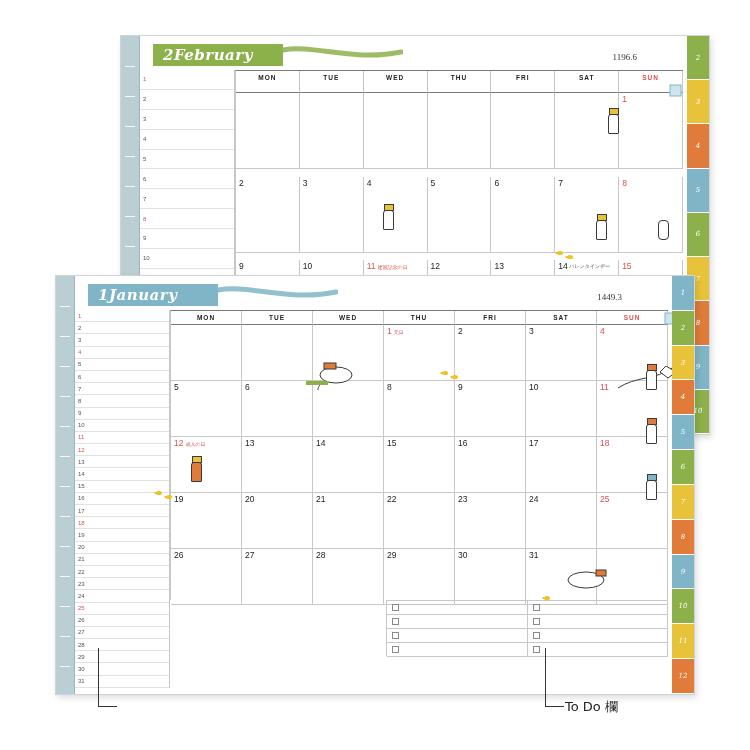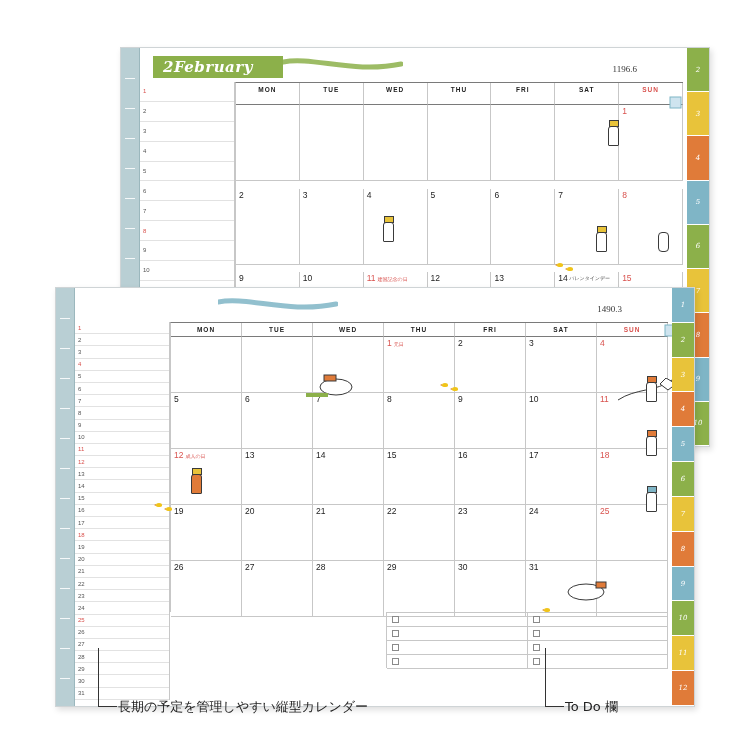--- a/index.html
+++ b/index.html
@@ -18,21 +18,20 @@
     background: #ffffff;
   }
 
   
   .planner {
     position: absolute;
     background: #ffffff;
     border: 1px solid #cfd4d6;
     box-shadow: 2px 3px 6px rgba(0,0,0,0.13);
     box-sizing: border-box;
-    margin-top: 12px;
   }
   .page-feb { left: 120px; top: 35px; width: 590px; height: 400px; }
   .page-jan { left: 55px; top: 275px; width: 640px; height: 420px; }
 
   
   .spine {
     position: absolute;
     left: 0; top: 0; bottom: 0;
     width: 18px;
     background: #b9cfd4;
@@ -405,25 +404,28 @@
         <i style="top:180px"></i>
       <i style="top:210px"></i>
         <i style="top:240px"></i>
         <i style="top:270px"></i>
       <i style="top:300px"></i>
         <i style="top:330px"></i>
         <i style="top:360px"></i>
       <i style="top:390px"></i>
     </div>
 
+    <div class="title-band band-jan">
+      <span>1January</span>
+    </div>
     <svg class="doodle" style="left:162px;top:8px;width:120px;height:24px">
       <path d="M0 6 C30 0, 70 18, 118 8" stroke="#7fb5c6" stroke-width="5" fill="none" stroke-linecap="round" opacity=".85"></path>
     </svg>
 
-    <div class="year-label">1490.3</div>
+    <div class="year-label">1449.3</div>
 
     <div class="daystrip" id="jan-strip">
         <div class="row sun" style="height: 3.22581%;">
           <span class="num">1</span>
         </div>
         <div class="row " style="height: 3.22581%;">
           <span class="num">2</span>
         </div>
         <div class="row " style="height: 3.22581%;">
           <span class="num">3</span>
@@ -640,18 +642,17 @@
         <div class="tab" style="background: rgb(232, 195, 58);">7</div>
         <div class="tab" style="background: rgb(224, 123, 57);">8</div>
         <div class="tab" style="background: rgb(127, 181, 198);">9</div>
         <div class="tab" style="background: rgb(140, 176, 74);">10</div>
         <div class="tab" style="background: rgb(232, 195, 58);">11</div>
         <div class="tab" style="background: rgb(224, 123, 57);">12</div>
       </div>
   </div>
 
   <div class="lead" style="left:98px; top:648px; width:18px; height:58px;"></div>
-  <div class="caption" style="left:118px; top:698px;">長期の予定を管理しやすい縦型カレンダー</div>
 
   <div class="lead" style="left:545px; top:648px; width:18px; height:58px;"></div>
   <div class="caption" style="left:565px; top:698px;">To Do 欄</div>
 
 </div>
 
 </body></html>

